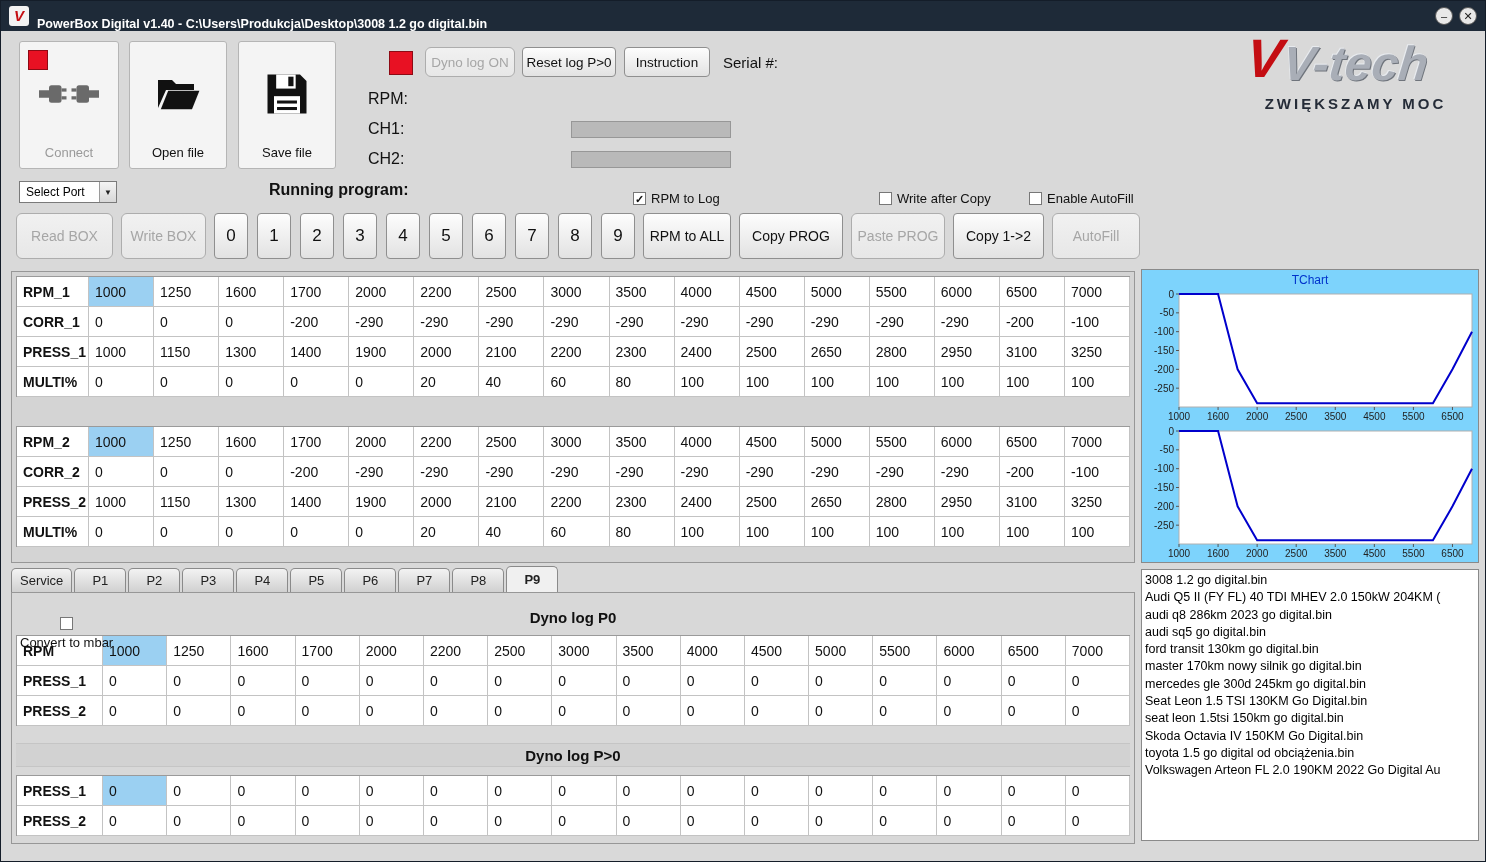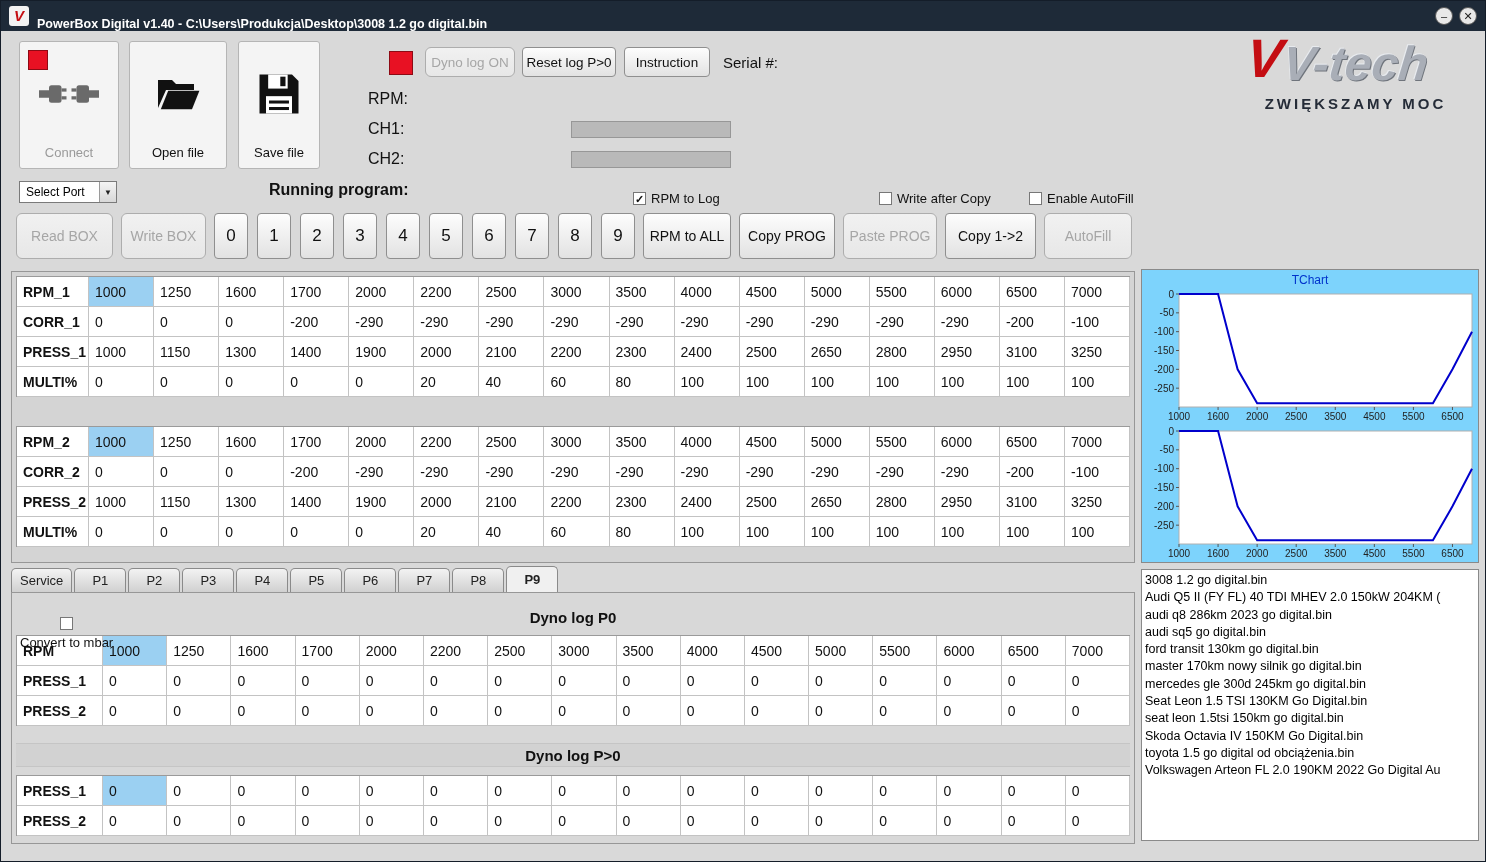--- a/index.html
+++ b/index.html
@@ -46,21 +46,21 @@
   .brand { position:relative; font-style:italic; font-weight:bold; font-size:48px; line-height:50px; transform:skewX(-6deg); }
   .brand .red-v { position:absolute; left:8px; top:-6px; color:#c40d12; z-index:0; font-size:54px; }
   .brand .main { position:relative; z-index:1; color:#a9aeb7; text-shadow:1px 1px 0 #6f747c, -1px -1px 0 #e8ebef; }
   .tagline { font-size:15px; font-weight:bold; letter-spacing:3px; color:#252c38; margin-top:6px; }
 
   
   .btnrow { position:absolute; left:15px; top:182px; display:flex; gap:8px; height:46px; }
   .btnrow .btn { height:46px; }
   .digits { display:flex; gap:9px; }
   .digit { width:34px; font-size:17px; }
-  .w-read{width:97px} .w-write{width:85px} .w-rpmall{width:88px} .w-copyprog{width:96px}
+  .w-read{width:97px} .w-write{width:85px} .w-rpmall{width:88px} .w-copyprog{width:104px}
   .w-pasteprog{width:94px} .w-copy12{width:91px} .w-autofill{width:88px}
 
   
   .tables-wrap { position:absolute; left:10px; top:240px; width:1124px; height:292px; background:#d4d4d4; border:1px solid #979797; }
   .vt-table { border-top:1px solid #9a9a9a; border-left:1px solid #9a9a9a; background:#fff; }
   .vt-row { display:flex; }
   .vt-cell { flex:1 1 0; height:30px; line-height:30px; padding-left:6px; font-size:14px; border-right:1px solid #c3c3c3; border-bottom:1px solid #c3c3c3; background:#fff; overflow:hidden; white-space:nowrap; color:#111; }
   .vt-head { flex:0 0 auto; font-weight:bold; }
   .vt-cell.hl { background:#9bd0f2; }
   #table-prog1 { position:absolute; left:4px; top:4px; width:1114px; }
@@ -123,21 +123,21 @@
     <div class="big-btn" style="left:128px;width:98px;">
       <div class="icon-wrap">
         <svg width="58" height="48" viewBox="0 0 24 24">
           <path d="M2 19 V5 h7 l2 2 h9 v3 H6 l-4 9 z" fill="#111"></path>
           <path d="M3.4 19.6 L7.1 10.4 h15.6 l-3.7 9.2 z" fill="#111"></path>
         </svg>
       </div>
       <div class="lbl">Open file</div>
     </div>
 
-    <div class="big-btn" style="left:237px;width:82px;">
+    <div class="big-btn" style="left:237px;width:98px;">
       <div class="icon-wrap">
         <svg width="52" height="52" viewBox="0 0 24 24">
           <path d="M3 3 h15 l3 3 v15 H3 z" fill="#111"></path>
           <rect x="7" y="3" width="9" height="6.5" fill="#fff"></rect>
           <rect x="12.6" y="4" width="2.4" height="4.4" fill="#111"></rect>
           <rect x="6" y="13" width="12" height="8" fill="#fff"></rect>
           <rect x="7.4" y="15" width="9.2" height="1.4" fill="#111"></rect>
           <rect x="7.4" y="18" width="9.2" height="1.4" fill="#111"></rect>
         </svg>
       </div>

